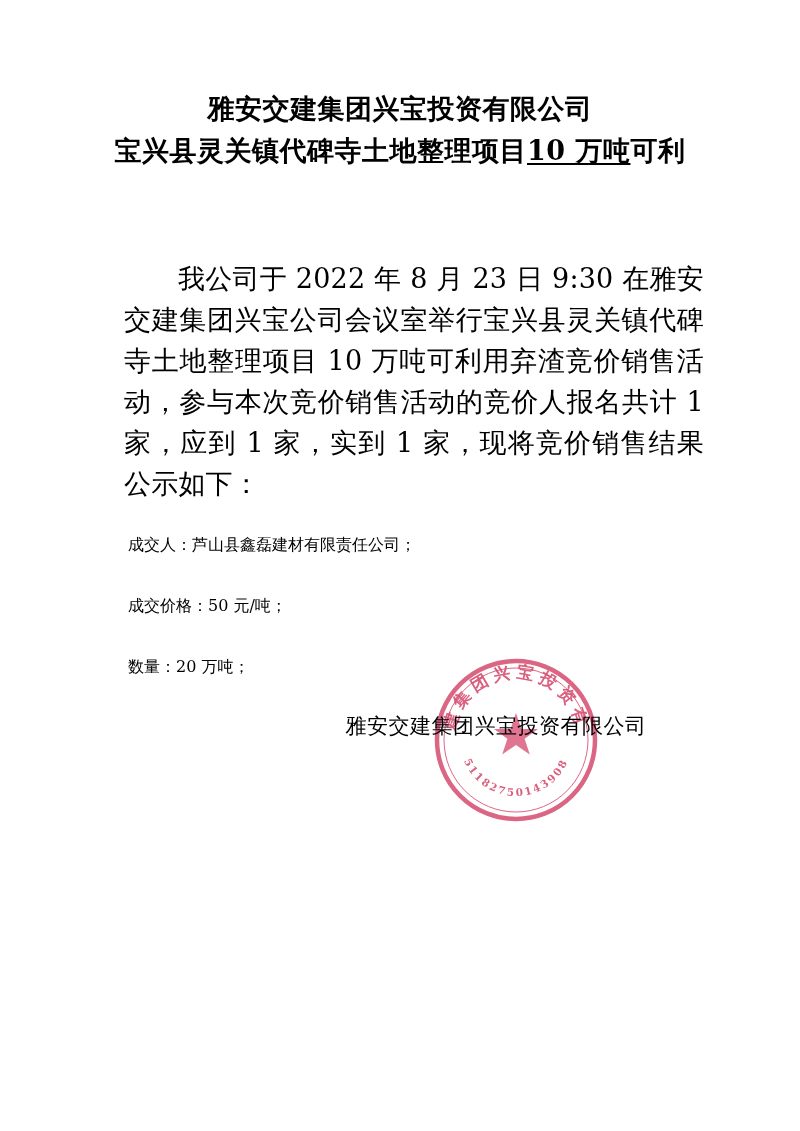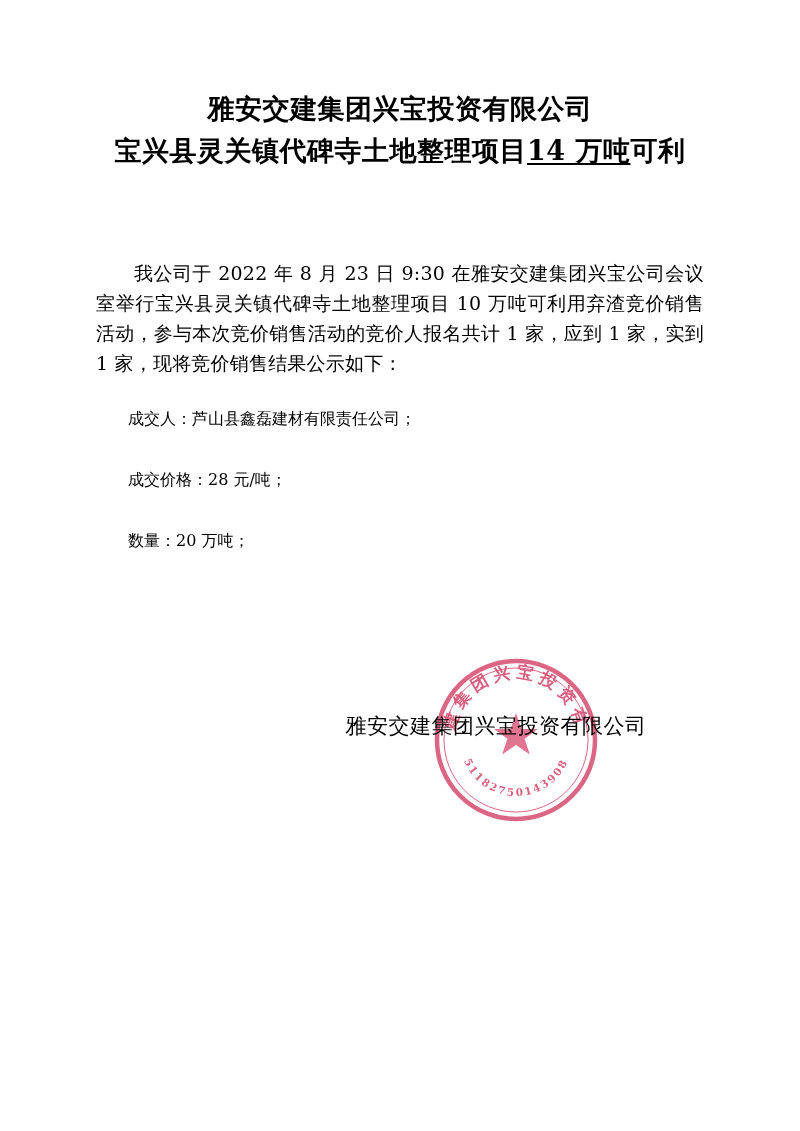--- a/index.html
+++ b/index.html
@@ -44,25 +44,26 @@
     text-underline-offset: 3px;
   }
 
   .body-block {
     position: absolute;
     left: 96px;
     top: 258px;
     width: 608px;
   }
   .para {
-    font-size: 19px;
-    line-height: 30px;
+    font-size: 27px;
+    line-height: 41px;
     text-align: justify;
     text-justify: inter-ideograph;
     letter-spacing: 0.2px;
+    margin-left: 28px;
   }
   .para.indent {
     text-indent: 2em;
   }
   .item {
     font-size: 16px;
     line-height: 41px;
     text-indent: 2em;
     margin-top: 20px;
   }
@@ -91,27 +92,27 @@
   }
   .seal svg { display: block; }
 </style>
 </head>
 <body>
 
 <div class="page">
 
   <div class="title-block">
     <div class="title-line">雅安交建集团兴宝投资有限公司</div>
-    <div class="title-line"><span>宝兴县灵关镇代碑寺土地整理项目</span><span class="ul">14 万吨</span><span>可利</span></div>
+    <div class="title-line"><span>宝兴县灵关镇代碑寺土地整理项目</span><span class="ul">10 万吨</span><span>可利</span></div>
   </div>
 
   <div class="body-block">
     <div class="para indent">我公司于 2022 年 8 月 23 日 9:30 在雅安交建集团兴宝公司会议室举行宝兴县灵关镇代碑寺土地整理项目 10 万吨可利用弃渣竞价销售活动，参与本次竞价销售活动的竞价人报名共计 1 家，应到 1 家，实到 1 家，现将竞价销售结果公示如下：</div>
     <div class="item">成交人：芦山县鑫磊建材有限责任公司；</div>
-    <div class="item">成交价格：28 元/吨；</div>
+    <div class="item">成交价格：50 元/吨；</div>
     <div class="item">数量：20 万吨；</div>
   </div>
 
   <div class="seal">
     <svg width="168" height="168" viewBox="0 0 168 168" xmlns="http://www.w3.org/2000/svg">
       <defs>
         <path id="sealArc" d="M 84,84 m -62,0 a 62,62 0 1,1 124,0" fill="none"></path>
         <path id="sealArcTop" d="M 22,84 a 62,62 0 0 1 124,0" fill="none"></path>
         <path id="sealArcBottom" d="M 28,84 a 56,56 0 0 0 112,0" fill="none"></path>
       </defs>

